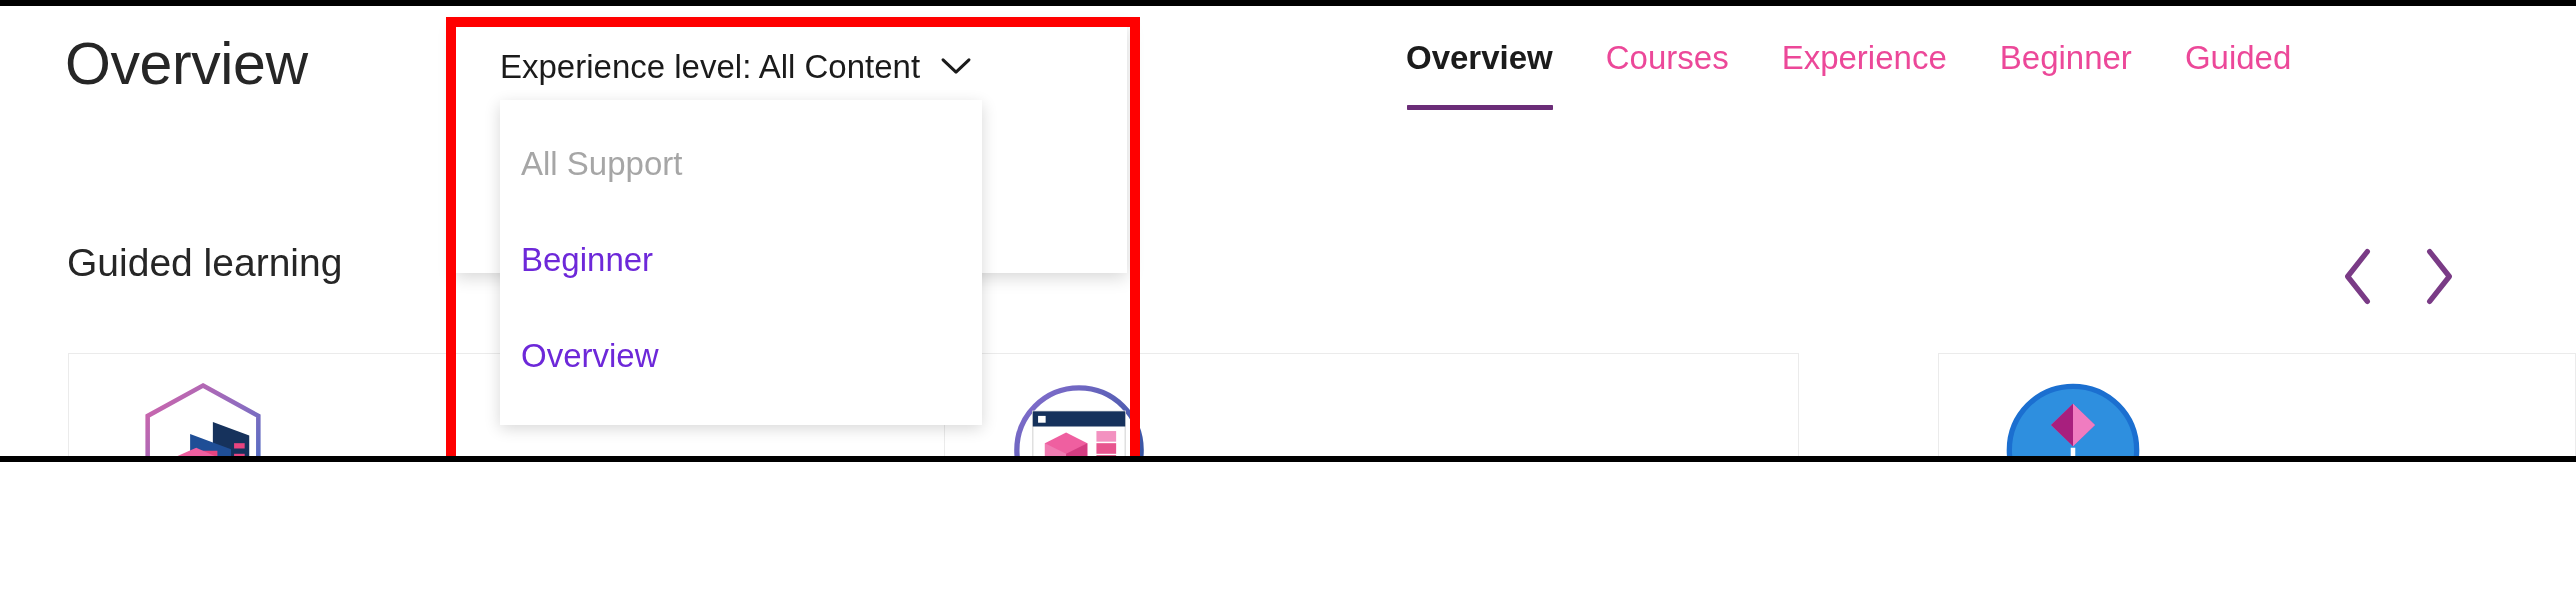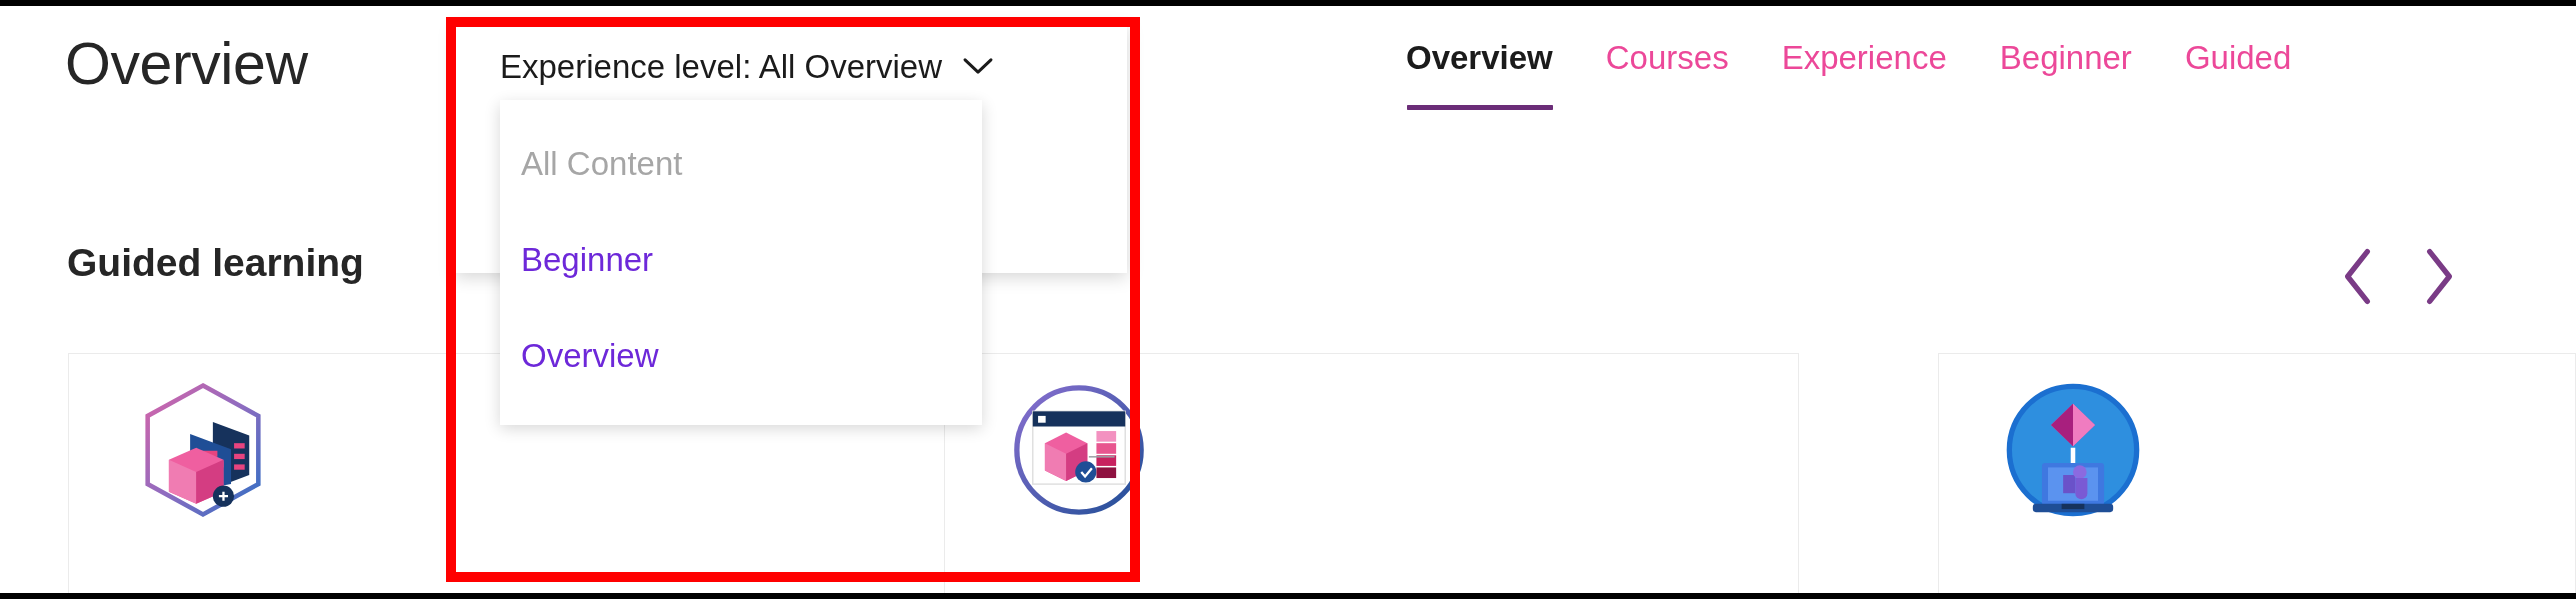--- a/index.html
+++ b/index.html
@@ -7,21 +7,21 @@
     padding: 0;
     background: #ffffff;
   }
   body {
     font-family: "Liberation Sans", sans-serif;
     -webkit-font-smoothing: antialiased;
   }
   #screen {
     position: relative;
     width: 2576px;
-    height: 599px;
+    height: 462px;
     background: #ffffff;
     overflow: hidden;
     box-sizing: border-box;
     border-top: 6.8px solid #000000;
     border-bottom: 6.8px solid #000000;
   }
   #canvas {
     position: absolute;
     left: 0;
     top: 0;
@@ -41,21 +41,21 @@
     color: #262626;
     letter-spacing: -0.4px;
     white-space: nowrap;
   }
   .section-title {
     position: absolute;
     left: 67px;
     top: 237px;
     font-size: 39px;
     line-height: 1;
-    font-weight: 700;
+    font-weight: 400;
     color: #262626;
     white-space: nowrap;
   }
 
   
   .topnav {
     position: absolute;
     left: 1406px;
     top: 35px;
     display: flex;
@@ -306,28 +306,28 @@
           <circle cx="104" cy="124" r="9" fill="#8b6ae0"></circle>
           <path d="M98 132 h16 v20 a8 8 0 0 1 -16 0 z" fill="#7a5ad4"></path>
         </svg>
       </div>
     </div>
 
     <div class="filter-wrap">
       <div class="filter-surface"></div>
 
       <div class="filter-button">
-        <span class="filter-button-label">Experience level: All Overview</span>
+        <span class="filter-button-label">Experience level: All Content</span>
         <svg class="chev-down" viewBox="0 0 42 26">
           <path d="M4 5 L21 21 L38 5" fill="none" stroke="#1b1b1b" stroke-width="4" stroke-linecap="round" stroke-linejoin="round"></path>
         </svg>
       </div>
 
       <div class="filter-menu">
-        <div class="menu-option selected">All Content</div>
+        <div class="menu-option selected">All Support</div>
         <div class="menu-option">Beginner</div>
         <div class="menu-option">Overview</div>
       </div>
     </div>
 
     <div class="annot-rect"></div>
 
   </div>
 </div>
 

